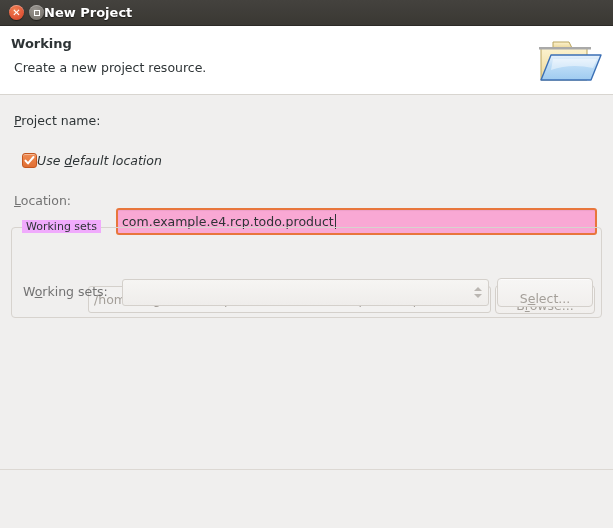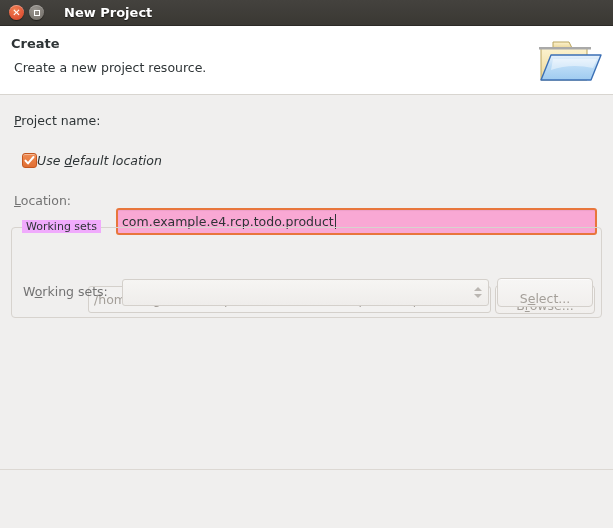--- a/index.html
+++ b/index.html
@@ -35,21 +35,21 @@
   #close-btn .glyph { color: #fff; font-size: 10px; line-height: 1; font-weight: bold; }
   #max-btn {
     margin-left: 5px;
     background: radial-gradient(circle at 40% 33%, #9a9690 0%, #817d77 58%, #6a665f 100%);
     box-shadow: inset 0 1px 0 rgba(255,255,255,.28), 0 1px 1px rgba(0,0,0,.45);
   }
   #max-btn .sq {
     width: 6px; height: 6px; border: 1.5px solid #ffffff; background: transparent;
   }
   #window-title {
-    margin-left: 20px; color: #ffffff; font-size: 13px; font-weight: bold;
+    margin-left: 0; color: #ffffff; font-size: 13px; font-weight: bold;
     text-shadow: 0 1px 1px rgba(0,0,0,.6);
   }
 
   
   #banner {
     position: absolute; left: 0; top: 26px; width: 613px; height: 69px;
     background: #ffffff; border-bottom: 1px solid #d8d5d0;
   }
   #banner-title {
     position: absolute; left: 11px; top: 10px;
@@ -164,21 +164,21 @@
   <div class="winbtn" id="close-btn">
     <span class="glyph">✕</span>
   </div>
   <div class="winbtn" id="max-btn">
     <span class="sq"></span>
   </div>
   <div id="window-title">New Project</div>
 </div>
 
 <div id="banner">
-  <div id="banner-title">Create</div>
+  <div id="banner-title">Working</div>
   <div id="banner-subtitle">Create a new project resource.</div>
   <div id="banner-icon">
     <svg width="78" height="60" viewBox="0 0 78 60">
       <defs>
         <linearGradient id="backFolder" x1="0" y1="0" x2="0" y2="1">
           <stop offset="0%" stop-color="#fdf3cf"></stop>
           <stop offset="100%" stop-color="#ecd89a"></stop>
         </linearGradient>
         <linearGradient id="frontFolder" x1="0" y1="0" x2="0" y2="1">
           <stop offset="0%" stop-color="#e8f2fc"></stop>

